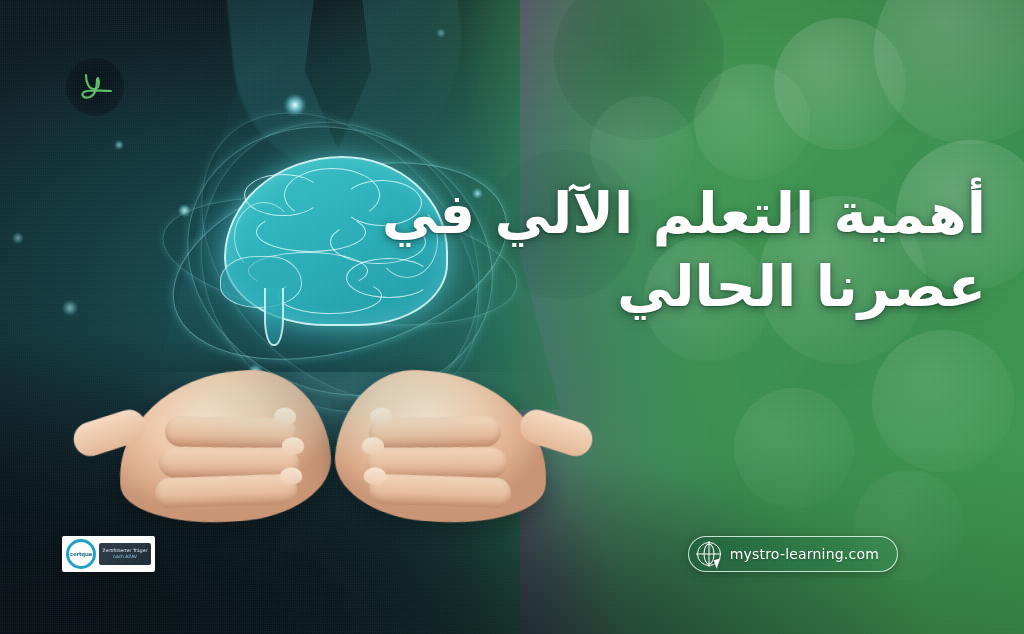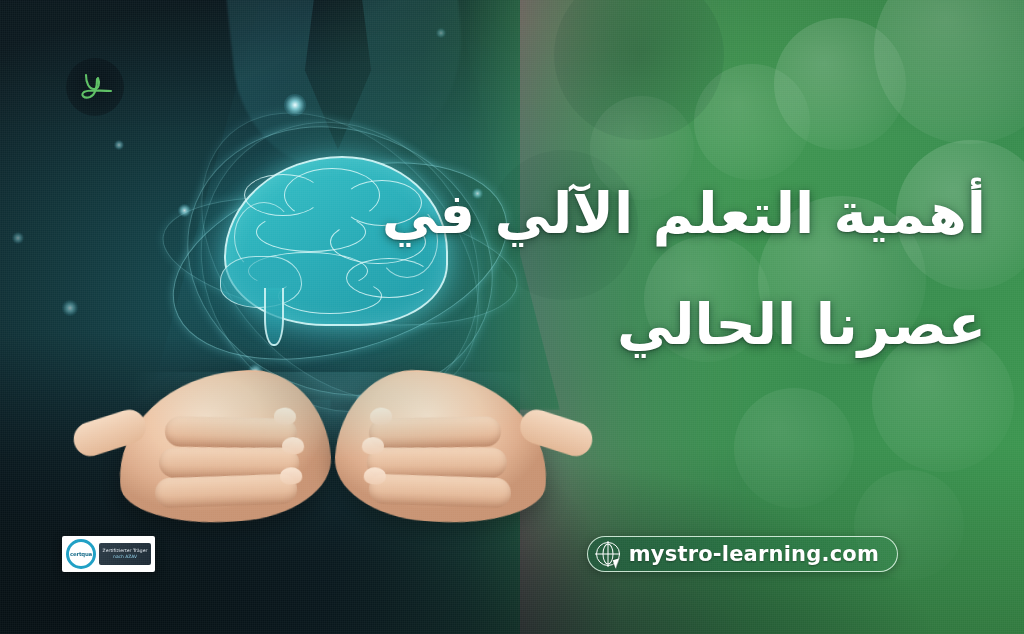--- a/index.html
+++ b/index.html
@@ -4,21 +4,21 @@
 <title>mystro-learning banner</title>
 <style>
   html,body{margin:0;padding:0;background:#000;}
   *{box-sizing:border-box;}
 
   .stage{
     position:relative;
     width:1024px;height:634px;
     overflow:hidden;
     font-family:"DejaVu Sans","Liberation Sans",sans-serif;
-    background:#ec4899;
+    background:#a21caf;
     user-select:none;
   }
 
   
   .photo{position:absolute;inset:0;}
 
   
   .suit{
     position:absolute;left:-40px;top:-30px;width:560px;height:700px;
     background:
@@ -156,21 +156,21 @@
     position:absolute;right:38px;top:178px;width:720px;
     text-align:right;direction:rtl;
     color:#ffffff;
     font-family:"DejaVu Sans","Liberation Sans",sans-serif;
     font-weight:bold;
     font-size:56px;
     line-height:1.30;
     letter-spacing:0;
     text-shadow:0 2px 10px rgba(5,40,25,.55), 0 1px 2px rgba(0,0,0,.35);
   }
-  .headline .l2{display:block;margin-top:38px;}
+  .headline .l2{display:block;}
 
   
   .brandmark{
     position:absolute;left:66px;top:58px;width:58px;height:58px;
     border-radius:50%;
     background:radial-gradient(circle at 50% 45%, rgba(6,16,22,.88) 0%, rgba(6,16,22,.55) 68%, rgba(6,16,22,0) 100%);
     display:flex;align-items:center;justify-content:center;
   }
 
   
@@ -239,21 +239,21 @@
     width:11px;height:21px;border:1.4px solid #fff;border-radius:50%;
   }
   .cursor{
     position:absolute;right:-2px;bottom:-3px;width:0;height:0;
     border-left:7px solid #fff;border-bottom:9px solid transparent;
     transform:rotate(-18deg);
     filter:drop-shadow(0 0 1px rgba(0,0,0,.6));
   }
   .sitetext{
     font-family:"DejaVu Sans","Liberation Sans",sans-serif;
-    font-weight:bold;font-size:21px;color:#ffffff;letter-spacing:.2px;white-space:nowrap;
+    font-weight:normal;font-size:14px;color:#ffffff;letter-spacing:.2px;white-space:nowrap;
     text-shadow:0 1px 2px rgba(0,0,0,.35);
   }
 
   
   .grain{
     position:absolute;inset:0;pointer-events:none;opacity:.055;
     background-image:
       repeating-linear-gradient(0deg, rgba(255,255,255,.5) 0 1px, rgba(0,0,0,0) 1px 2px),
       repeating-linear-gradient(90deg, rgba(255,255,255,.5) 0 1px, rgba(0,0,0,0) 1px 2px);
   }

